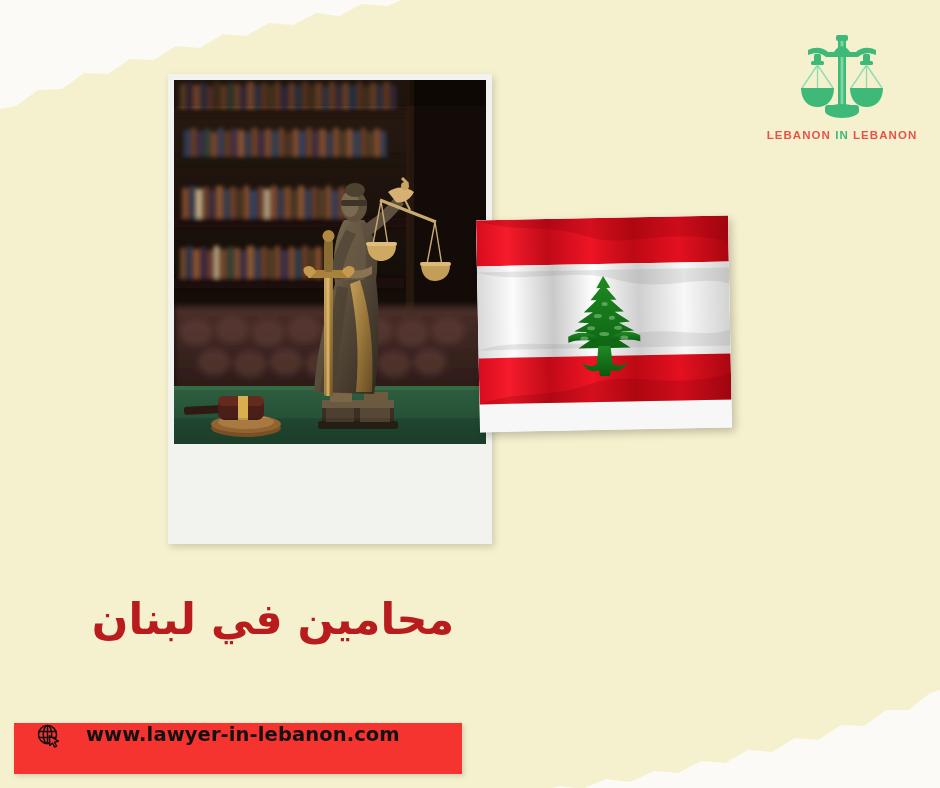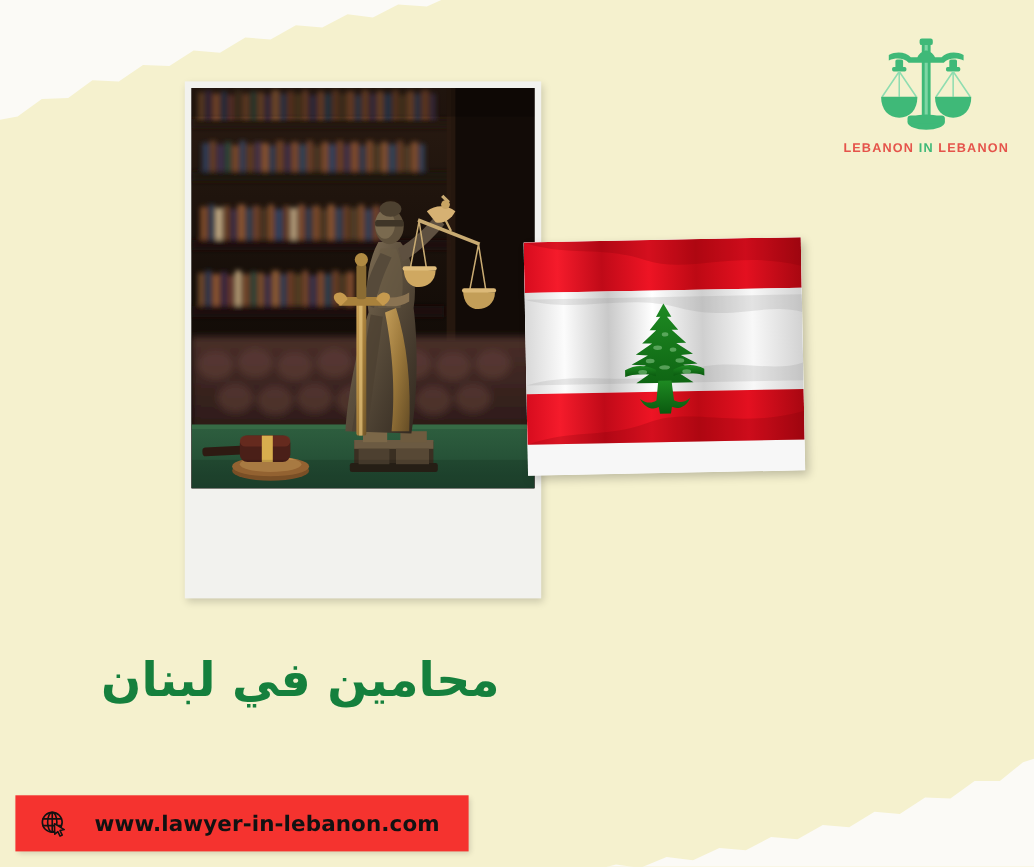--- a/index.html
+++ b/index.html
@@ -70,31 +70,31 @@
 
   
   #headline {
     position:absolute; left:88px; top:588px;
     width:370px; height:62px;
     display:flex; align-items:center; justify-content:center;
     direction:rtl;
     font-family:"DejaVu Sans", sans-serif;
     font-weight:bold;
     font-size:43px;
-    color:#15803d;
+    color:#b91c1c;
     letter-spacing:0px;
     white-space:nowrap;
   }
 
   
   #url-bar {
     position:absolute; left:14px; top:723px;
-    width:412px; height:51px;
+    width:448px; height:51px;
     background:#F5332F;
-    display:flex; align-items:center;
+    display:flex; align-items:flex-start;
     padding-left:22px;
     box-shadow:2px 2px 5px rgba(0,0,0,0.15);
   }
   #globe-icon { width:26px; height:26px; flex:0 0 26px; }
   #url-text {
     margin-left:24px;
     font-size:19.5px;
     font-weight:bold;
     color:#121212;
     letter-spacing:0.1px;

